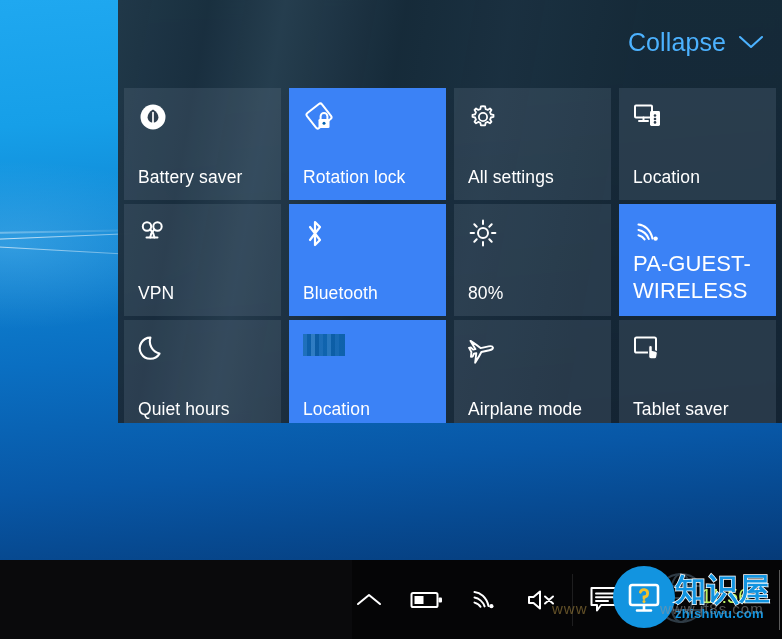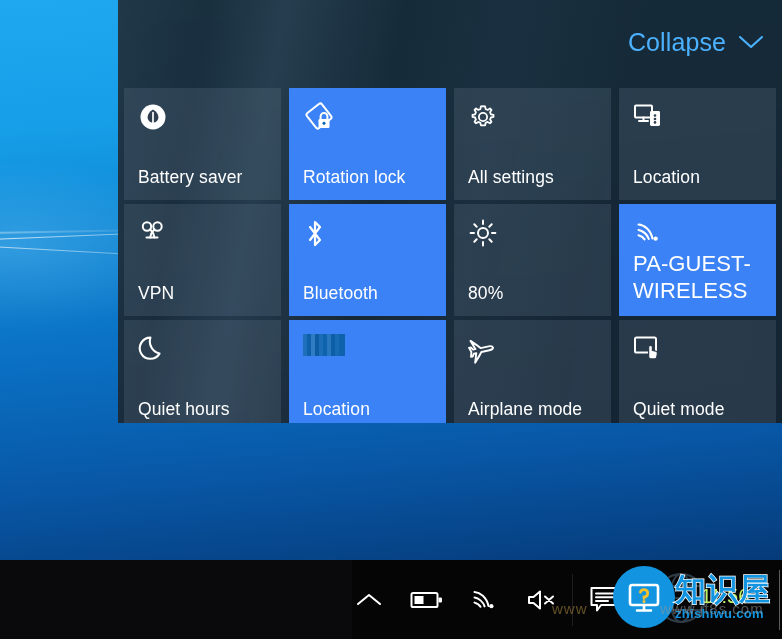--- a/index.html
+++ b/index.html
@@ -330,21 +330,21 @@
 
       <div class="tile">
         <span class="t-icon">
           <svg width="32" height="28" viewBox="0 0 32 28">
             <rect x="2" y="3.5" width="21" height="15" rx="1.6" fill="none" stroke="#ffffff" stroke-width="2"></rect>
             <path d="M15.6 22.8 L15.6 13.2 A1.9 1.9 0 0 1 19.4 13.2 L19.4 16.4
                      L22.8 17.2 A2 2 0 0 1 24.4 19.6 L23.8 23.2
                      A2.2 2.2 0 0 1 21.6 25 L18 25 A2.6 2.6 0 0 1 15.6 22.8 Z" fill="#ffffff" stroke="#2e3e4e" stroke-width="1.3" stroke-linejoin="round"></path>
           </svg>
         </span>
-        <span class="t-label">Quiet mode</span>
+        <span class="t-label">Tablet saver</span>
       </div>
 
     </div>
   </div>
 
   <div class="taskbar">
     <div class="tb-left-fill"></div>
 
     <div class="tray">
 

